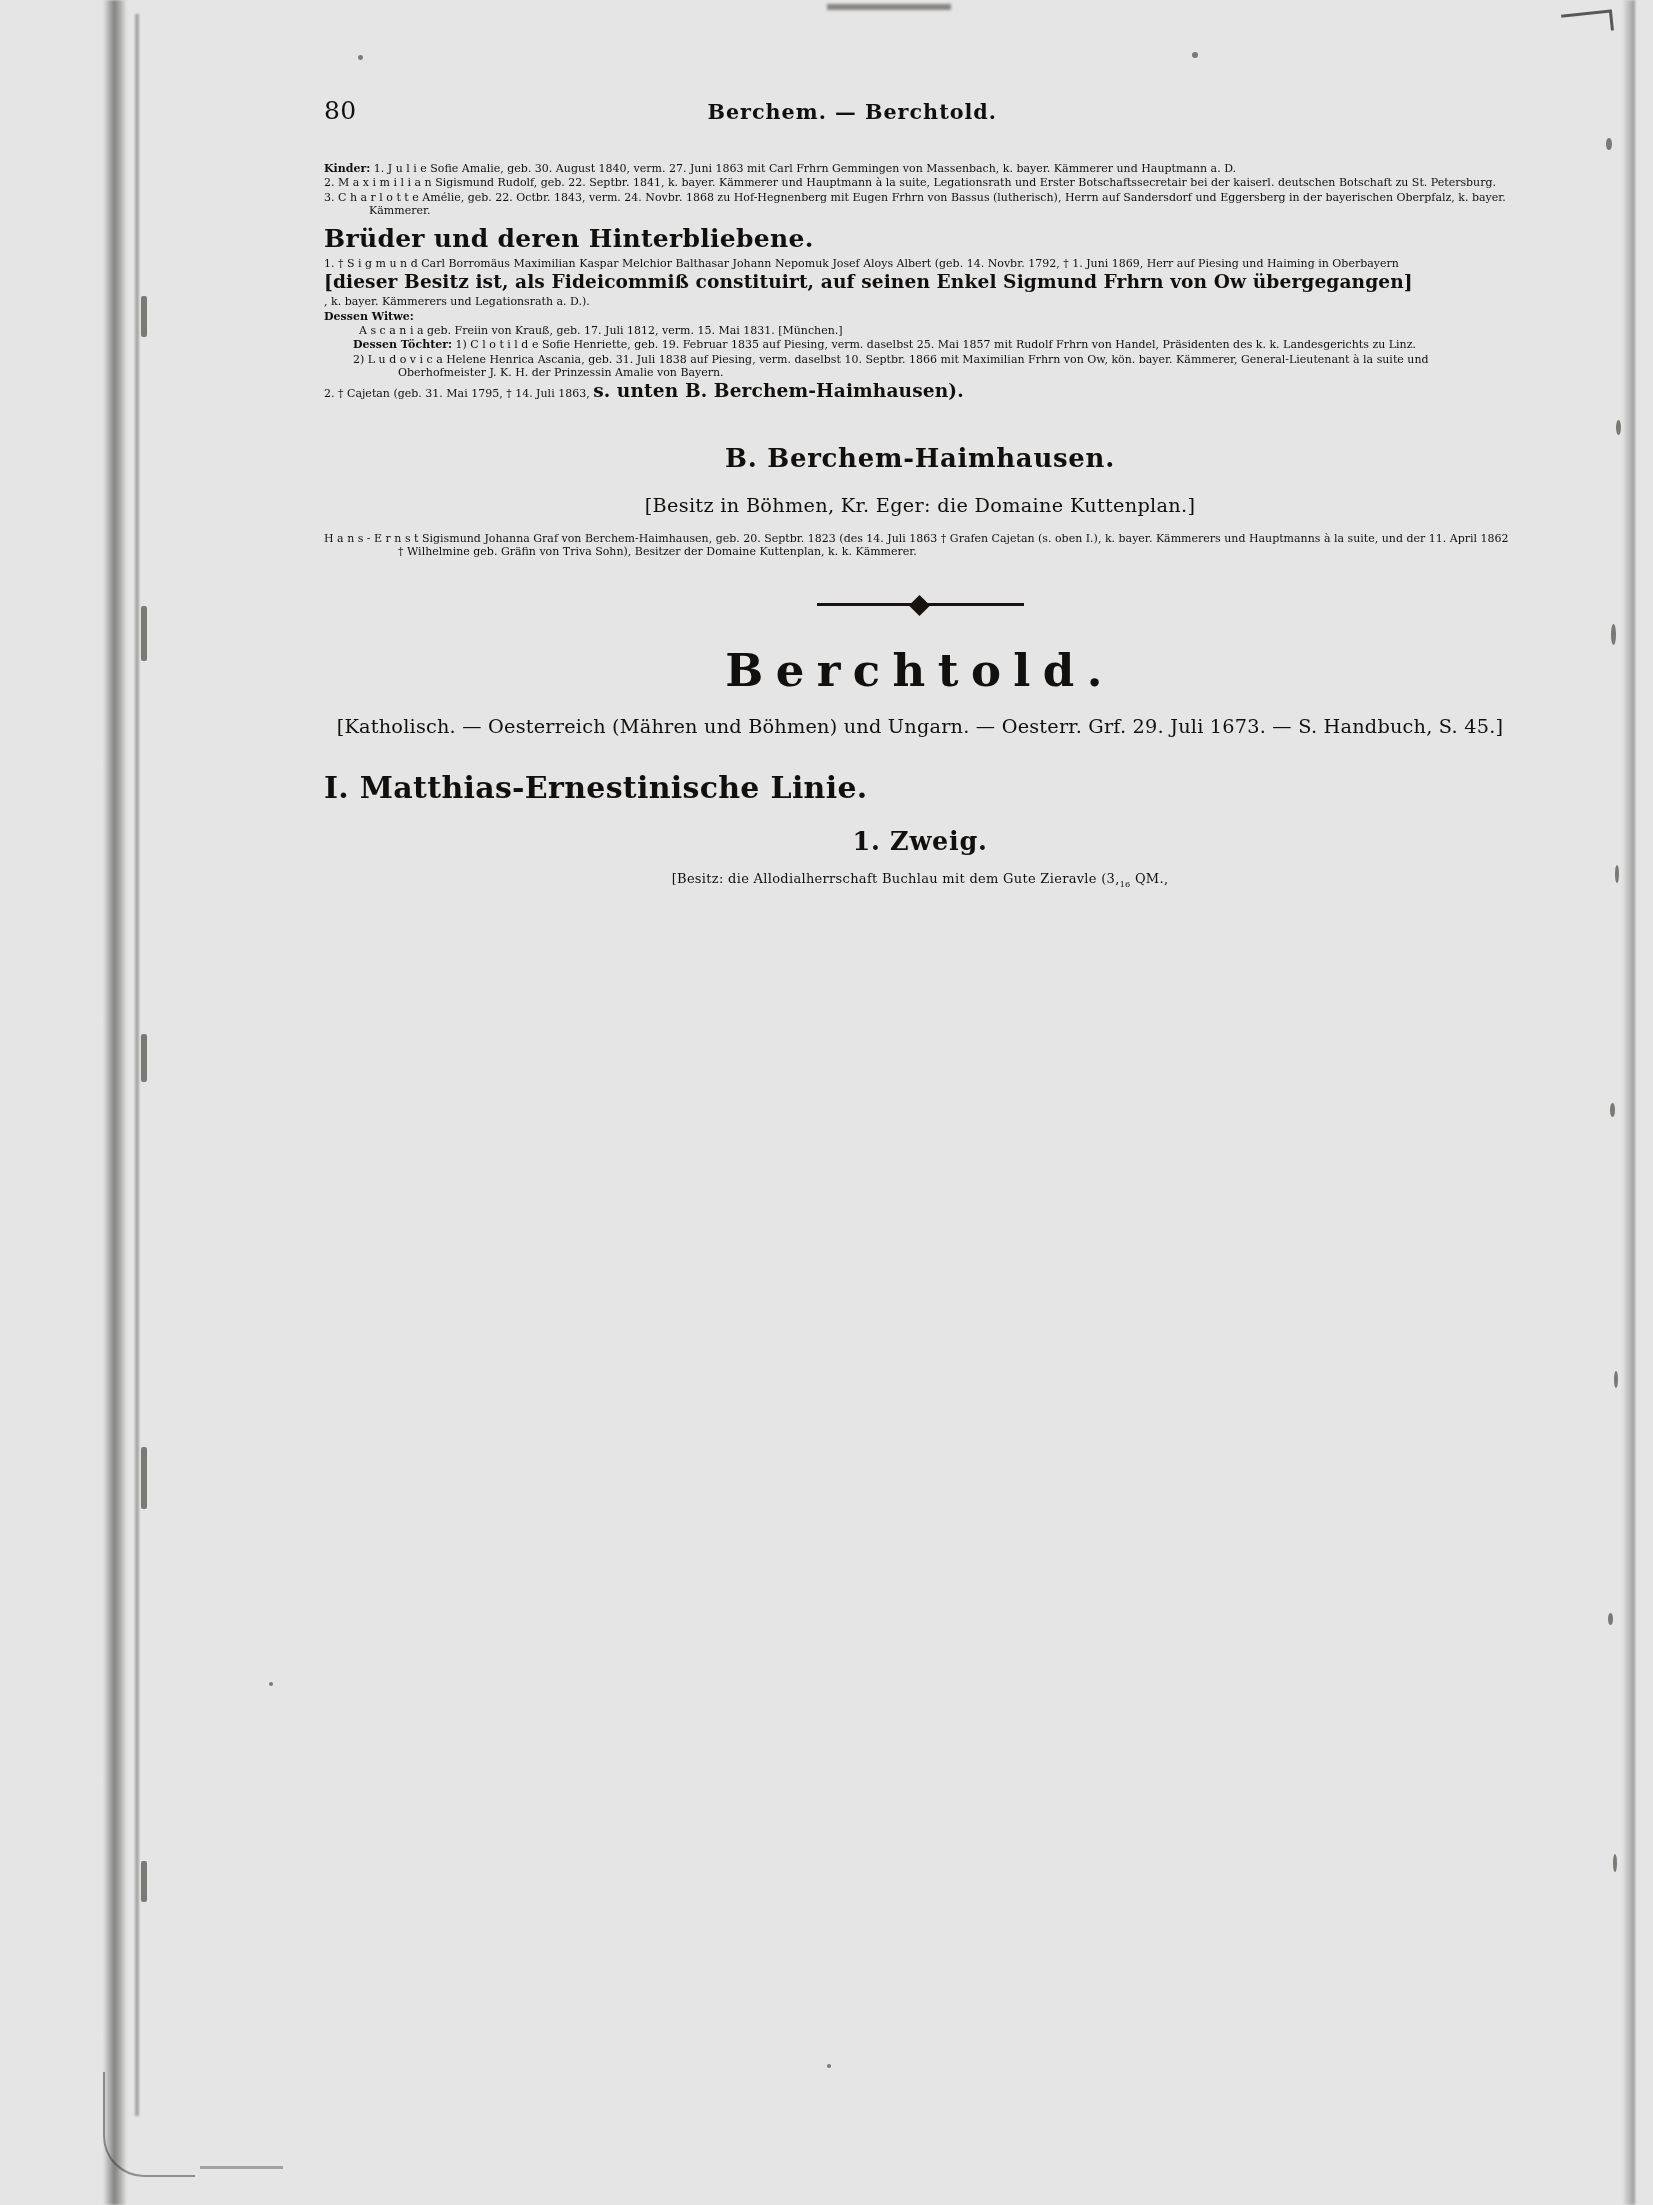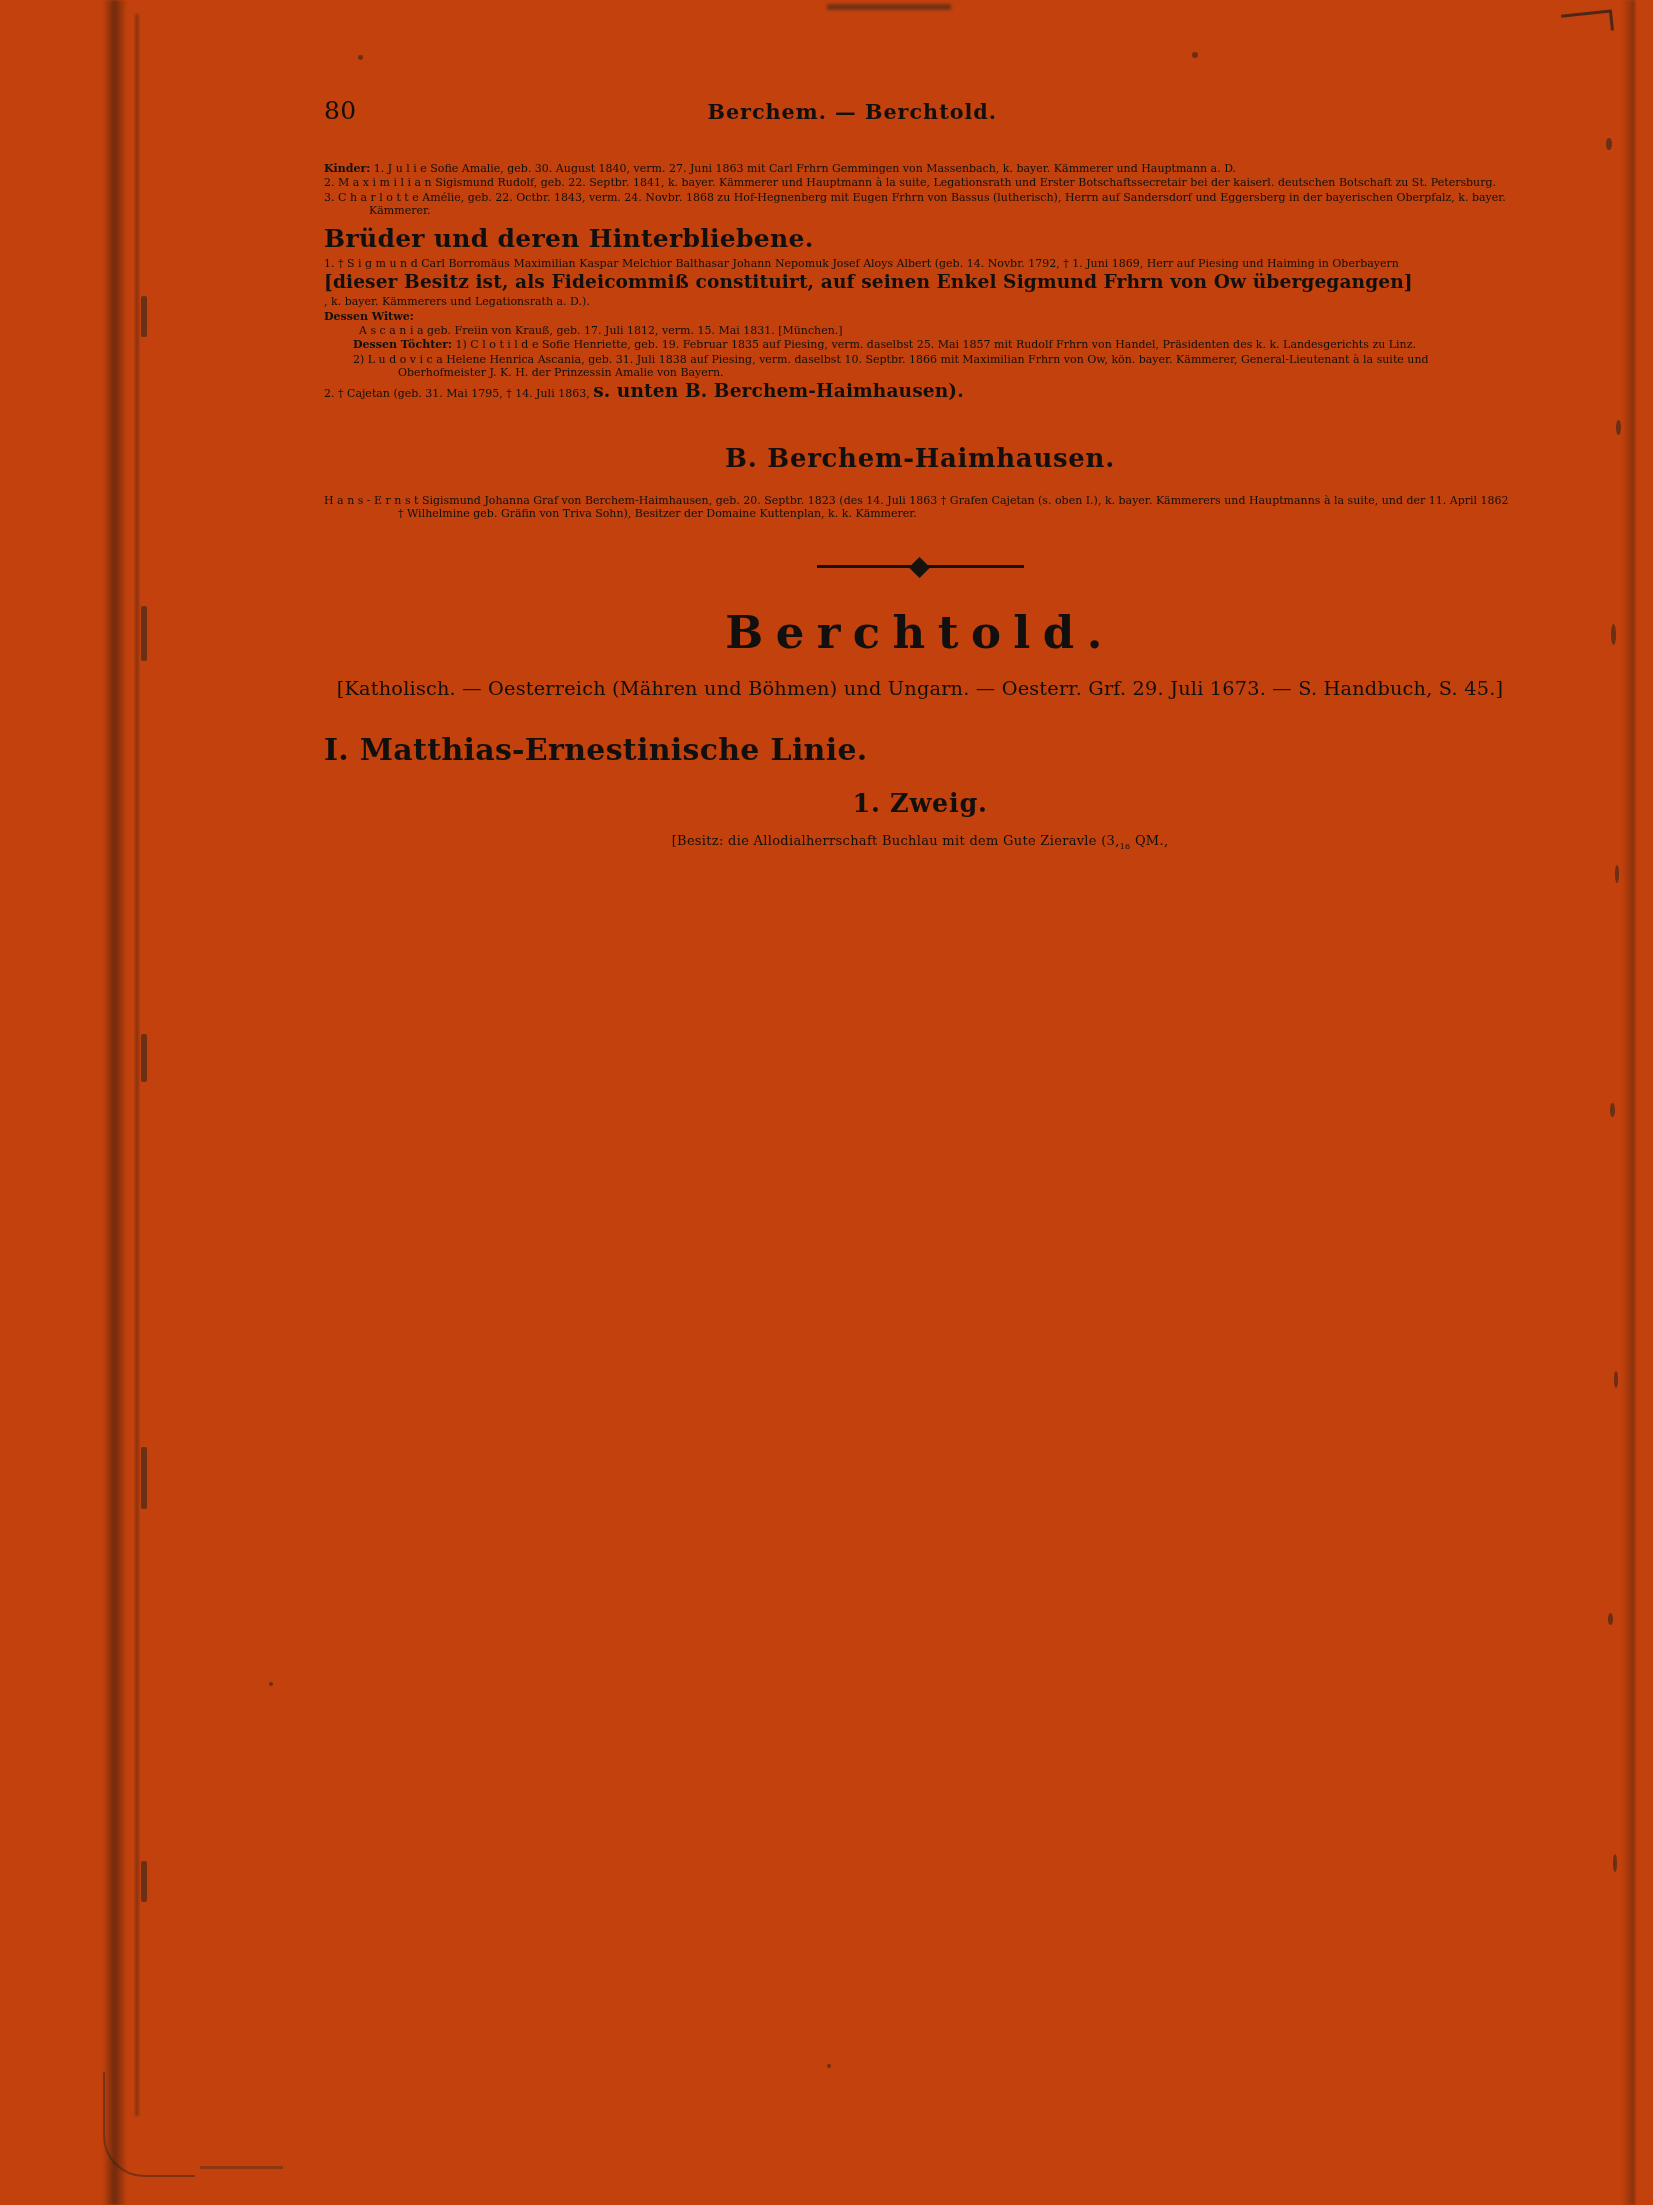--- a/index.html
+++ b/index.html
@@ -4,21 +4,21 @@
 <style>
   html, body {
     margin: 0;
     padding: 0;
     background: #ffffff;
   }
   .page {
     position: relative;
     width: 1654px;
     height: 2205px;
-    background: #c2410c;
+    background: #e5e5e5;
     overflow: hidden;
     font-family: "DejaVu Serif", serif;
     color: #12100e;
   }
   
   .scan-edge-left {
     position: absolute;
     left: 103px; top: 0; width: 23.4px; height: 2205px;
     background: linear-gradient(to right, rgba(20,18,16,0.00), rgba(20,18,16,0.55), rgba(20,18,16,0.05));
     filter: blur(0.8px);
@@ -236,20 +236,21 @@
     <div class="blk bold">Dessen Witwe:</div>
     <div class="blk hang2">A s c a n i a geb. Freiin von Krauß, geb. 17. Juli 1812, verm. 15. Mai 1831. [München.]</div>
 
     <div class="blk ind2"><span class="bold">Dessen Töchter:</span> <span>1) C l o t i l d e Sofie Henriette, geb. 19. Februar 1835 auf Piesing, verm. daselbst 25. Mai 1857 mit Rudolf Frhrn von Handel, Präsidenten des k. k. Landesgerichts zu Linz.</span></div>
 
     <div class="blk ind2">2) L u d o v i c a Helene Henrica Ascania, geb. 31. Juli 1838 auf Piesing, verm. daselbst 10. Septbr. 1866 mit Maximilian Frhrn von Ow, kön. bayer. Kämmerer, General-Lieutenant à la suite und Oberhofmeister J. K. H. der Prinzessin Amalie von Bayern.</div>
 
     <div class="blk hang"><span>2. † Cajetan (geb. 31. Mai 1795, † 14. Juli 1863, </span><span class="small">s. unten B. Berchem-Haimhausen).</span></div>
 
     <div class="sect-title">B. Berchem-Haimhausen.</div>
+    <div class="sect-sub">[Besitz in Böhmen, Kr. Eger: die Domaine Kuttenplan.]</div>
     <div class="blk hang">H a n s - E r n s t Sigismund Johanna Graf von Berchem-Haimhausen, geb. 20. Septbr. 1823 (des 14. Juli 1863 † Grafen Cajetan (s. oben I.), k. bayer. Kämmerers und Hauptmanns à la suite, und der 11. April 1862 † Wilhelmine geb. Gräfin von Triva Sohn), Besitzer der Domaine Kuttenplan, k. k. Kämmerer.</div>
 
     <div class="rule"></div>
 
     <div class="family-name">Berchtold.</div>
     <div class="bracket-note">[Katholisch. — Oesterreich (Mähren und Böhmen) und Ungarn. — Oesterr. Grf. 29. Juli 1673. — S. Handbuch, S. 45.]</div>
 
     <div class="line-head">I. Matthias-Ernestinische Linie.</div>
     <div class="branch-head">1. Zweig.</div>
 

